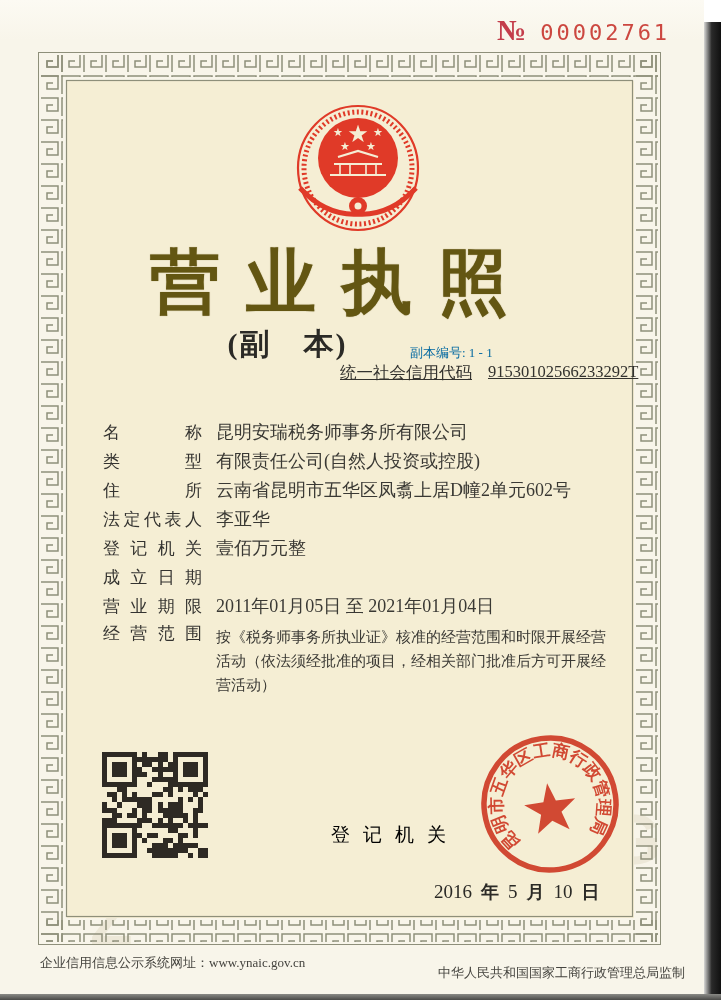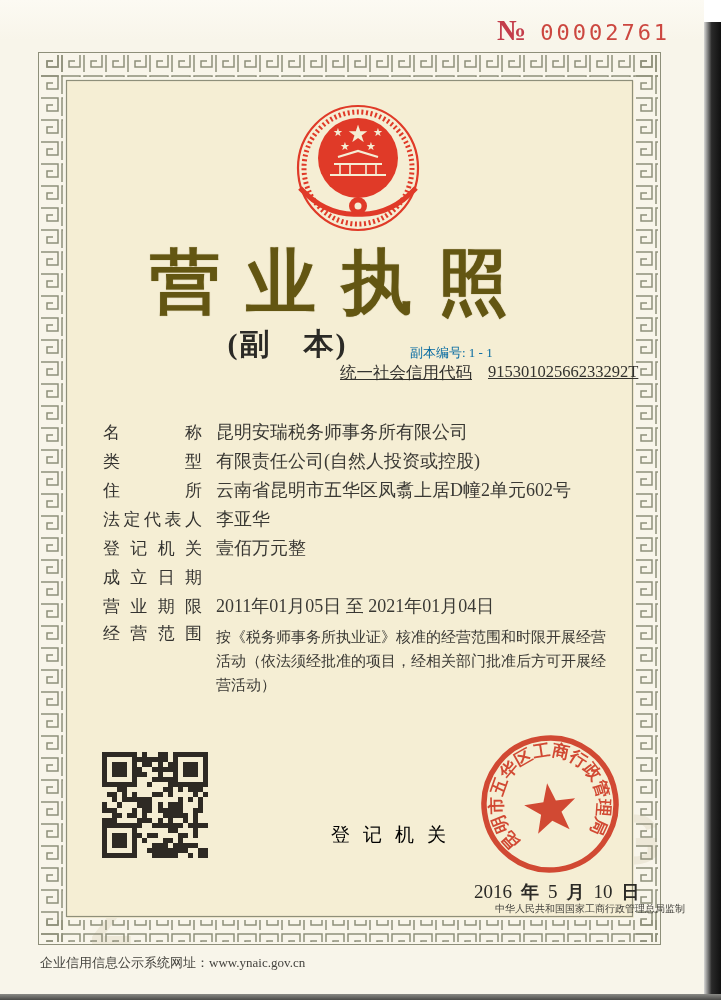--- a/index.html
+++ b/index.html
@@ -39,29 +39,29 @@
   .val{margin-left:14px;font-size:18px;width:398px;}
   .row.multi{align-items:flex-start;}
   .row.multi .lab{line-height:22px;padding-top:2px;}
   .row.multi .val{font-size:15px;line-height:24px;width:390px;padding-top:4px;}
   
   .qr{position:absolute;left:102px;top:752px;width:106px;height:106px;}
   
   .regorgan{position:absolute;left:331px;top:822px;font-size:19px;letter-spacing:13px;
             color:#000000;font-family:"Liberation Sans",sans-serif;}
   .dateline{position:absolute;left:434px;top:880px;display:flex;align-items:baseline;gap:9px;
-            color:#2b2a26;margin-left:40px;}
+            color:#2b2a26;}
   .dateline .num{font-size:19px;}
   .dateline .cjk{font-size:18px;font-weight:600;font-family:"Liberation Sans",sans-serif;}
   
   .seal{position:absolute;left:470px;top:724px;width:160px;height:160px;
         transform:rotate(-8deg);opacity:.93;mix-blend-mode:multiply;}
   
   .footer-left{position:absolute;left:40px;top:954px;font-size:13px;color:#45443f;text-align:right;}
-  .footer-right{position:absolute;right:36px;top:902px;font-size:10px;color:#45443f;}
+  .footer-right{position:absolute;right:36px;top:964px;font-size:13px;color:#45443f;}
 </style>
 </head>
 <body>
 
 <div class="scan">
   <div class="paper"></div>
 
   <div class="wm" style="left:90px;top:90px;font-size:86px;letter-spacing:60px;">Y J G Z</div>
   <div class="wm" style="left:80px;top:340px;font-size:64px;letter-spacing:46px;">S Z J U Z</div>
   <div class="wm" style="left:130px;top:560px;font-size:80px;letter-spacing:70px;">G J G S</div>

